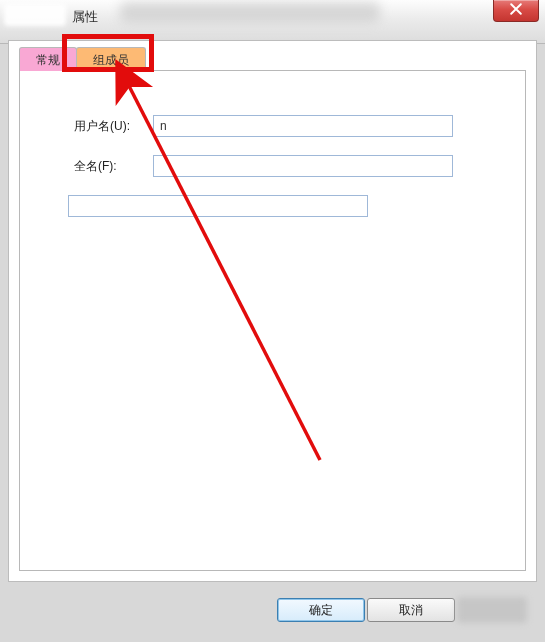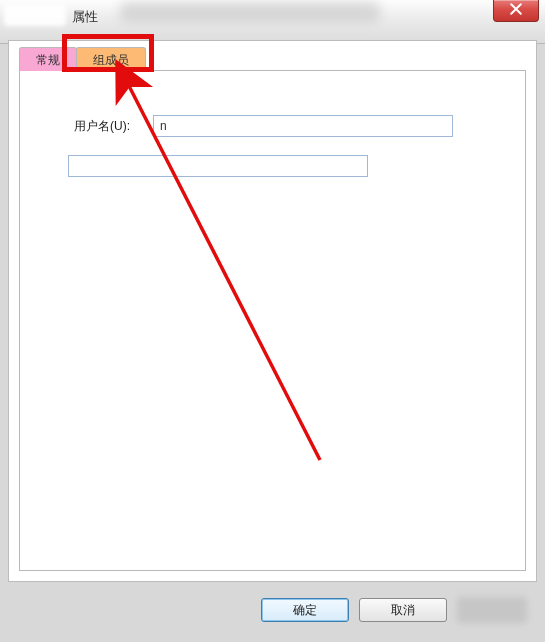--- a/index.html
+++ b/index.html
@@ -155,21 +155,21 @@
 
   
   .btnbar {
     position: absolute;
     left: 8px; right: 8px;
     bottom: 12px;
     height: 40px;
     display: flex;
     justify-content: flex-end;
     align-items: center;
-    gap: 10px;
+    gap: 2px;
     padding-right: 10px;
   }
   .btn {
     min-width: 88px;
     height: 24px;
     border: 1px solid #8a8a8a;
     border-radius: 3px;
     background: linear-gradient(to bottom,#fafafa,#e3e3e3);
     display: flex;
     align-items: center;
@@ -218,20 +218,24 @@
   </div>
 
   <div class="tabpage">
     <div class="form">
 
       <div class="row">
         <div class="lbl">用户名(U):</div>
         <input class="fld" type="text" value="n" style="">
       </div>
 
+      <div class="row">
+        <div class="lbl">全名(F):</div>
+        <input class="fld" type="text" value="" style="">
+      </div>
 
       <div class="row">
         <input class="fld" type="text" value="" style="">
       </div>
 
     </div>
   </div>
 </div>
 
 <div class="redbox"></div>

